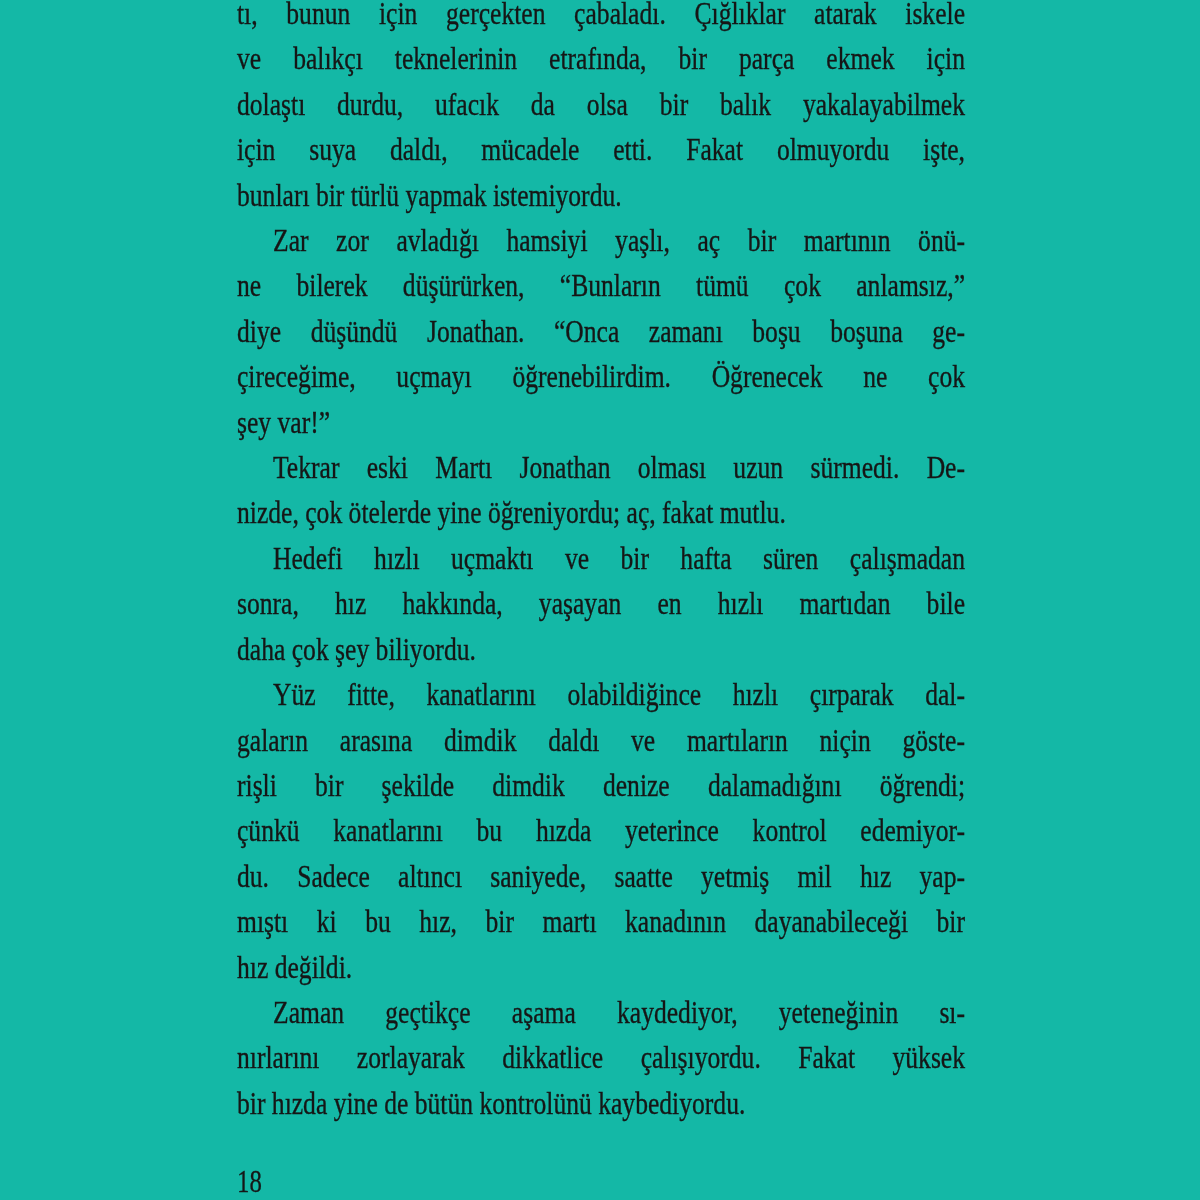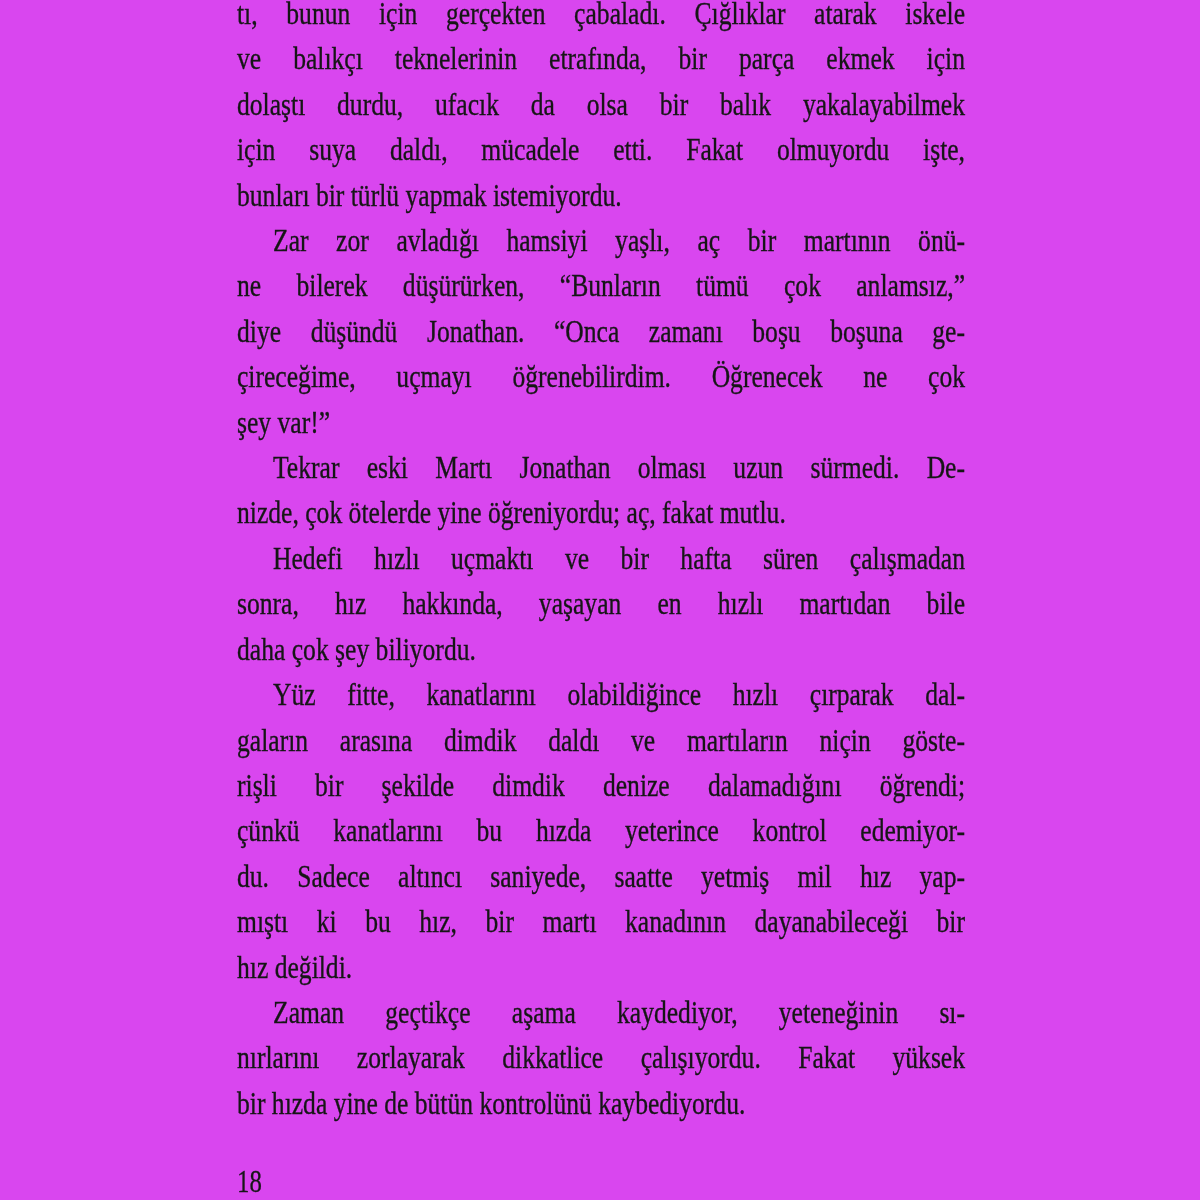--- a/index.html
+++ b/index.html
@@ -4,21 +4,21 @@
 <style>
   html, body {
     margin: 0;
     padding: 0;
     background: #ffffff;
   }
   .page {
     position: relative;
     width: 1200px;
     height: 1200px;
-    background: #d946ef;
+    background: #14b8a6;
     overflow: hidden;
   }
   .text-block {
     position: absolute;
     left: 237px;
     top: -9px;
     width: 910px;
     transform: scaleX(0.8);
     transform-origin: 0 0;
     font-family: "Liberation Serif", "DejaVu Serif", serif;

